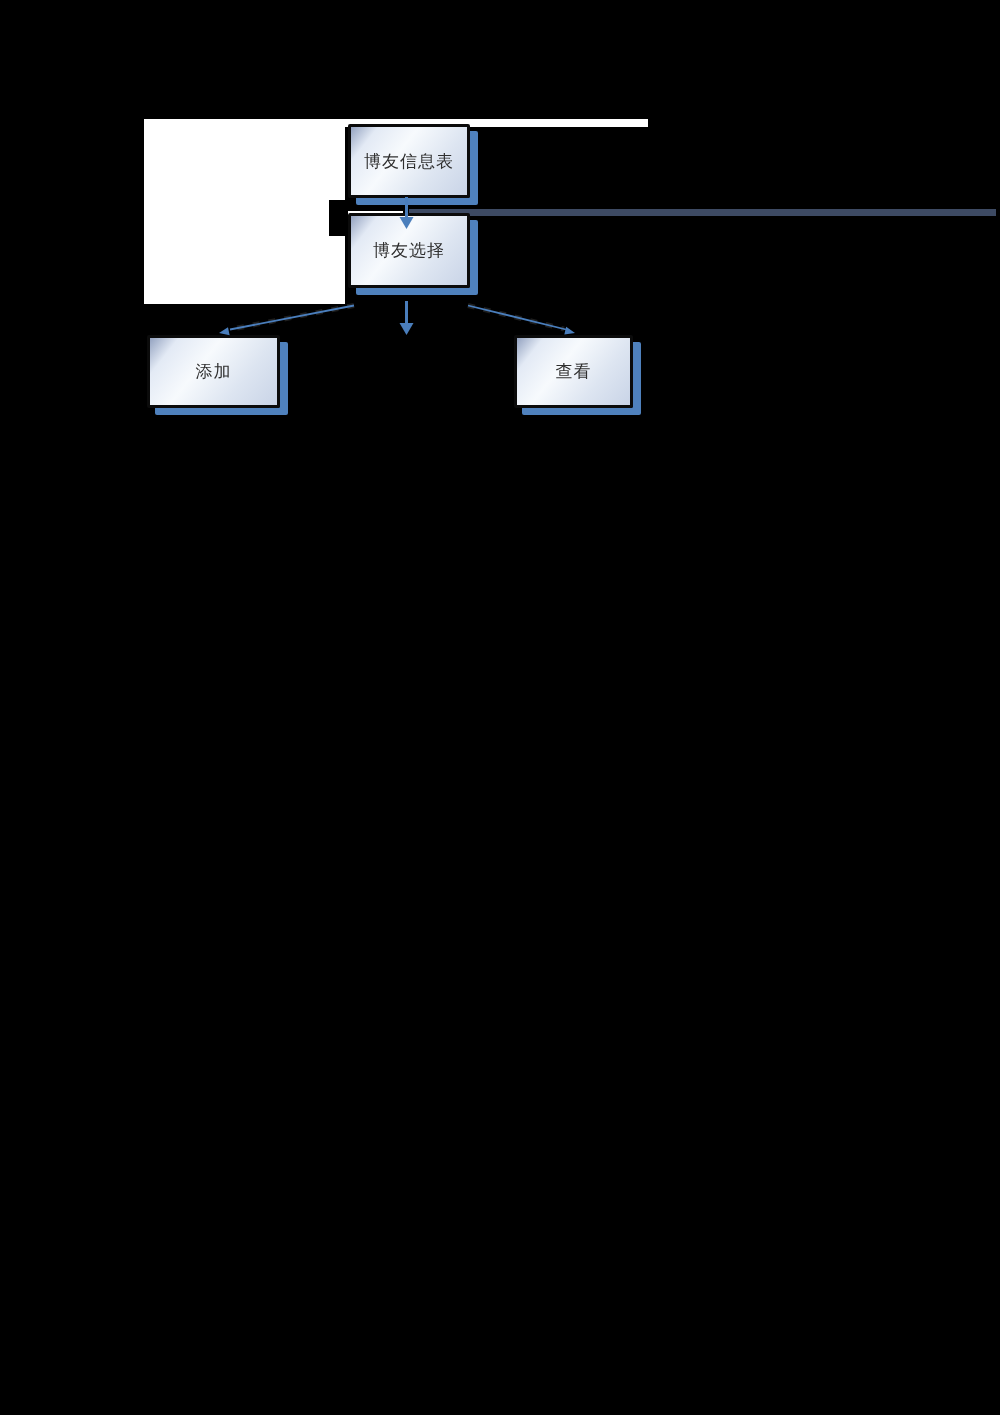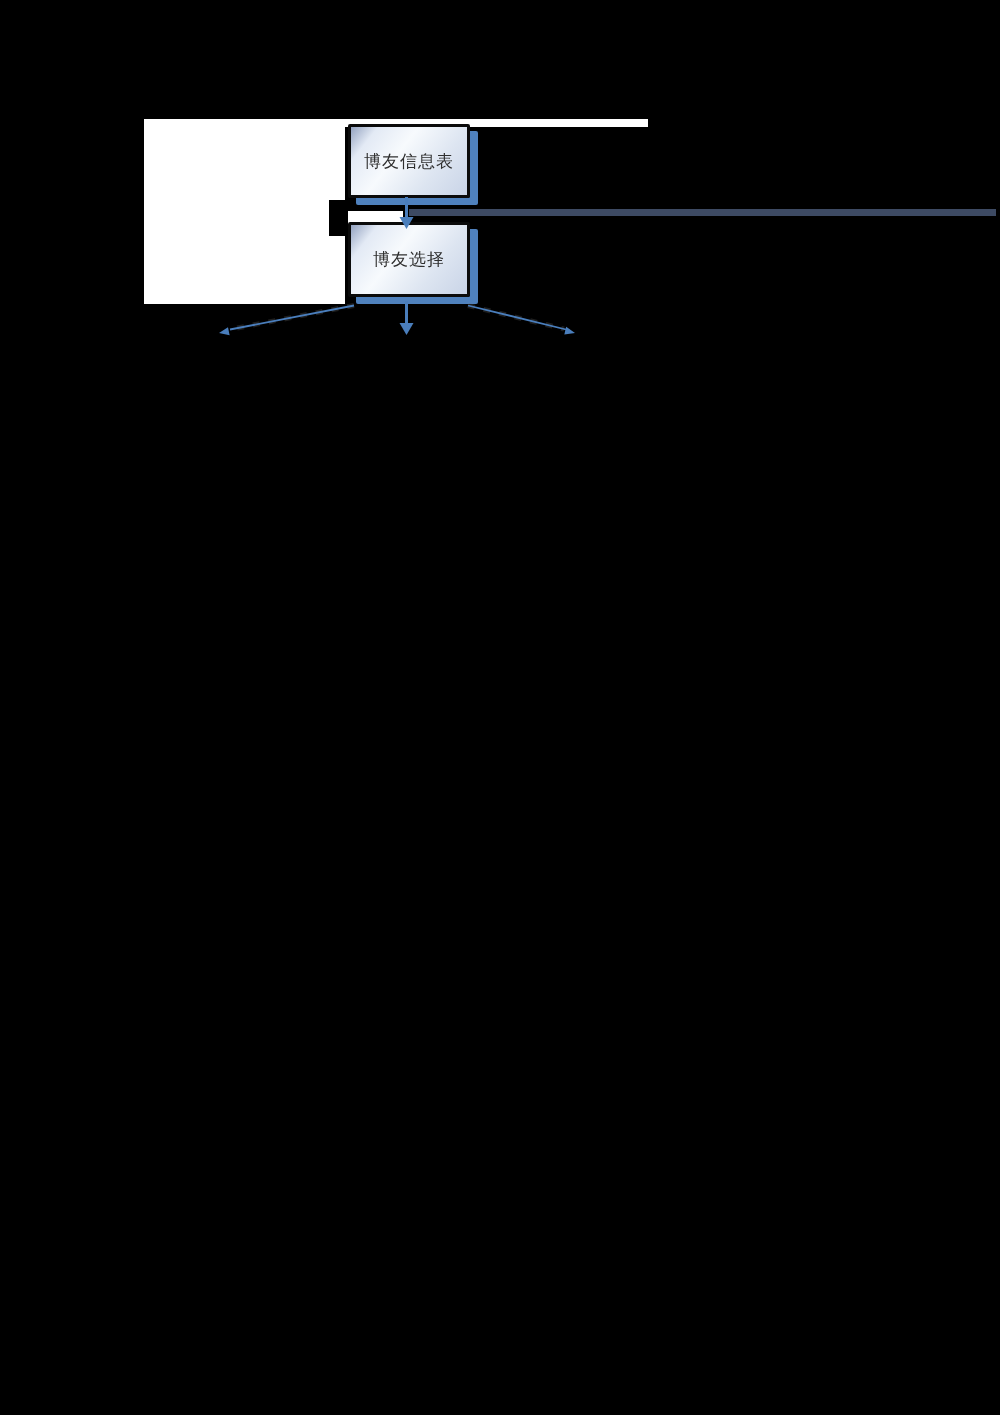--- a/index.html
+++ b/index.html
@@ -46,26 +46,32 @@
   <div class="white-shape" style="left:345px;top:119px;width:303px;height:8px;"></div>
   <div class="black-patch" style="left:329px;top:200px;width:18px;height:36px;"></div>
   <div class="white-shape" style="left:348px;top:211px;width:55px;height:15px;"></div>
 
   <div class="divider" style="left:409px;top:209px;width:591px;height:7px;"></div>
 
   <div class="node" style="left:348px;top:124px;width:122px;height:74px;">
     <span>博友信息表</span>
   </div>
 
-  <div class="node" style="left:348px;top:222px;width:122px;height:75px;">
+  <div class="node" style="left:348px;top:213px;width:122px;height:75px;">
     <span>博友选择</span>
   </div>
 
+  <div class="node" style="left:147px;top:335px;width:133px;height:73px;">
+    <span>添加</span>
+  </div>
 
 
+  <div class="node" style="left:514px;top:335px;width:119px;height:73px;">
+    <span>查看</span>
+  </div>
 
   <svg class="edges" width="1000" height="430" viewBox="0 0 1000 430">
 
     <line x1="406.5" y1="197" x2="406.5" y2="219" stroke="var(--arrow)" stroke-width="3"></line>
     <polygon points="399.5,217 413.5,217 406.5,229" fill="var(--arrow)"></polygon>
 
     <line x1="406.5" y1="301" x2="406.5" y2="325" stroke="var(--arrow)" stroke-width="3"></line>
     <polygon points="399.5,323 413.5,323 406.5,335" fill="var(--arrow)"></polygon>
 
     <line x1="354" y1="305.5" x2="232" y2="329" stroke="#6e6e6e" stroke-width="5" opacity="0.28" stroke-dasharray="7 9"></line>

